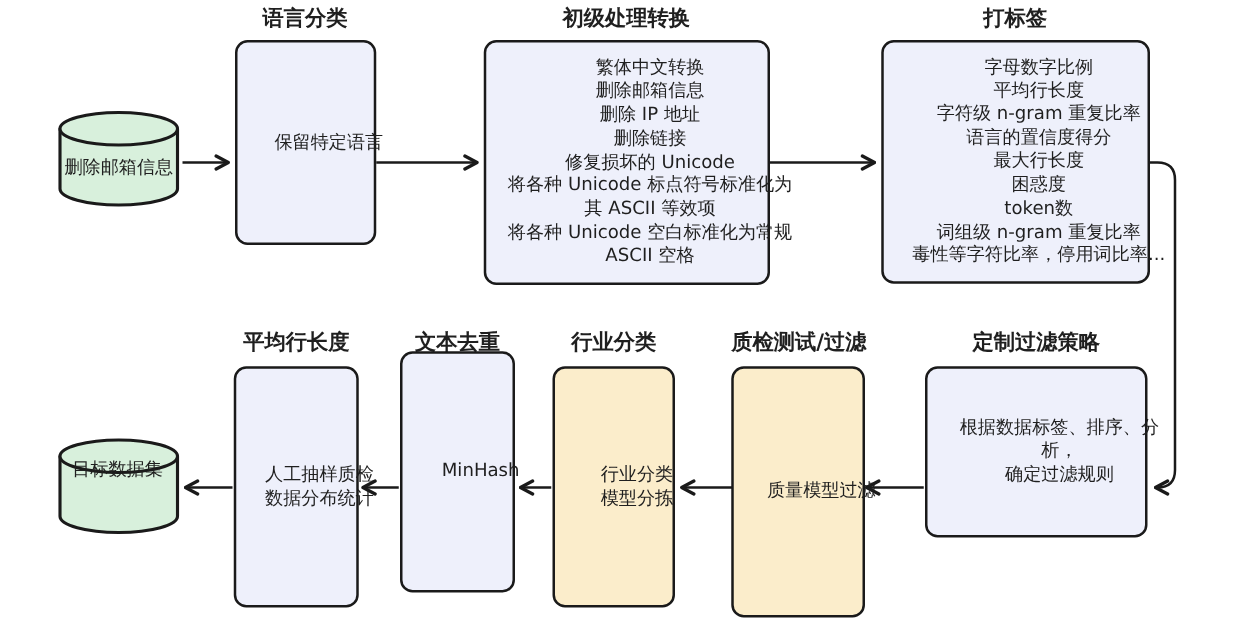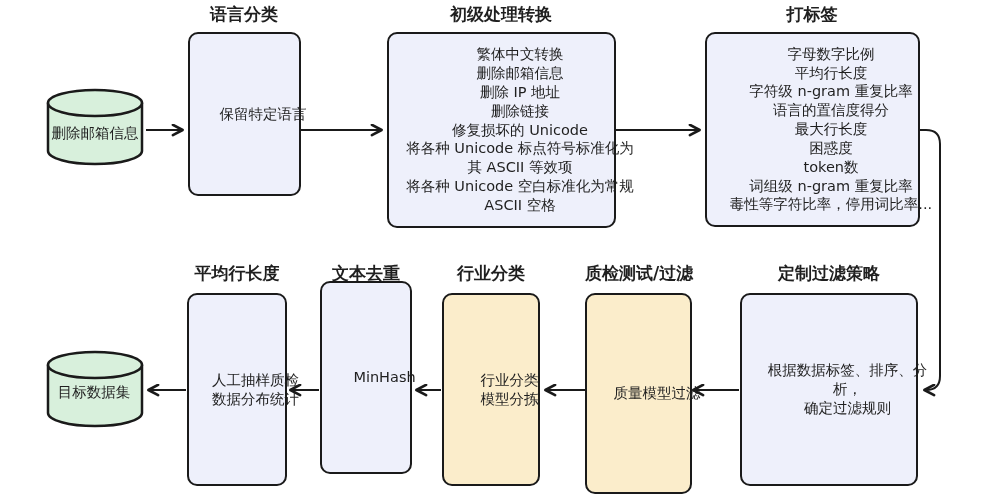--- a/index.html
+++ b/index.html
@@ -89,21 +89,21 @@
     <path d="M920,130 L926,130 Q940,130 940,144 L940,376 Q940,390 926,390 L925,390" fill="none" stroke="#1a1a1a" stroke-width="2" marker-end="url(#arrowhead)"></path>
 
     <path d="M739,390 L694,390" fill="none" stroke="#1a1a1a" stroke-width="2" marker-end="url(#arrowhead)"></path>
     <path d="M586,390 L546,390" fill="none" stroke="#1a1a1a" stroke-width="2" marker-end="url(#arrowhead)"></path>
     <path d="M441,390 L417,390" fill="none" stroke="#1a1a1a" stroke-width="2" marker-end="url(#arrowhead)"></path>
     <path d="M319,390 L291,390" fill="none" stroke="#1a1a1a" stroke-width="2" marker-end="url(#arrowhead)"></path>
     <path d="M186,390 L149,390" fill="none" stroke="#1a1a1a" stroke-width="2" marker-end="url(#arrowhead)"></path>
   </svg>
 
   <div class="db-label" style="left:48px; top:120px; width:94px; height:26px;">删除邮箱信息</div>
-  <div class="db-label" style="left:48px; top:379px; width:92px; height:26px;">目标数据集</div>
+  <div class="db-label" style="left:48px; top:362px; width:92px; height:26px;">目标数据集</div>
 
   <div class="stage-title" style="left:188px; top:3px; width:112px;">语言分类</div>
   <div class="stage-title" style="left:387px; top:3px; width:228px;">初级处理转换</div>
   <div class="stage-title" style="left:705px; top:3px; width:214px;">打标签</div>
 
   <div class="node" style="left:188px; top:32px; width:113px; height:164px;">
     <span class="content">保留特定语言</span>
   </div>
   <div class="node" style="left:387px; top:32px; width:229px; height:196px;">
     <span class="content">繁体中文转换
@@ -141,19 +141,19 @@
   <div class="node" style="left:320px; top:281px; width:92px; height:193px;">
     <span class="content">MinHash</span>
   </div>
   <div class="node accent" style="left:442px; top:293px; width:98px; height:193px;">
     <span class="content">行业分类
 模型分拣</span>
   </div>
   <div class="node accent" style="left:585px; top:293px; width:107px; height:201px;">
     <span class="content">质量模型过滤</span>
   </div>
-  <div class="node" style="left:740px; top:293px; width:178px; height:193px;">
+  <div class="node" style="left:740px; top:293px; width:178px; height:137px;">
     <span class="content">根据数据标签、排序、分
 析，
 确定过滤规则</span>
   </div>
 
 </div>
 
 </body></html>

